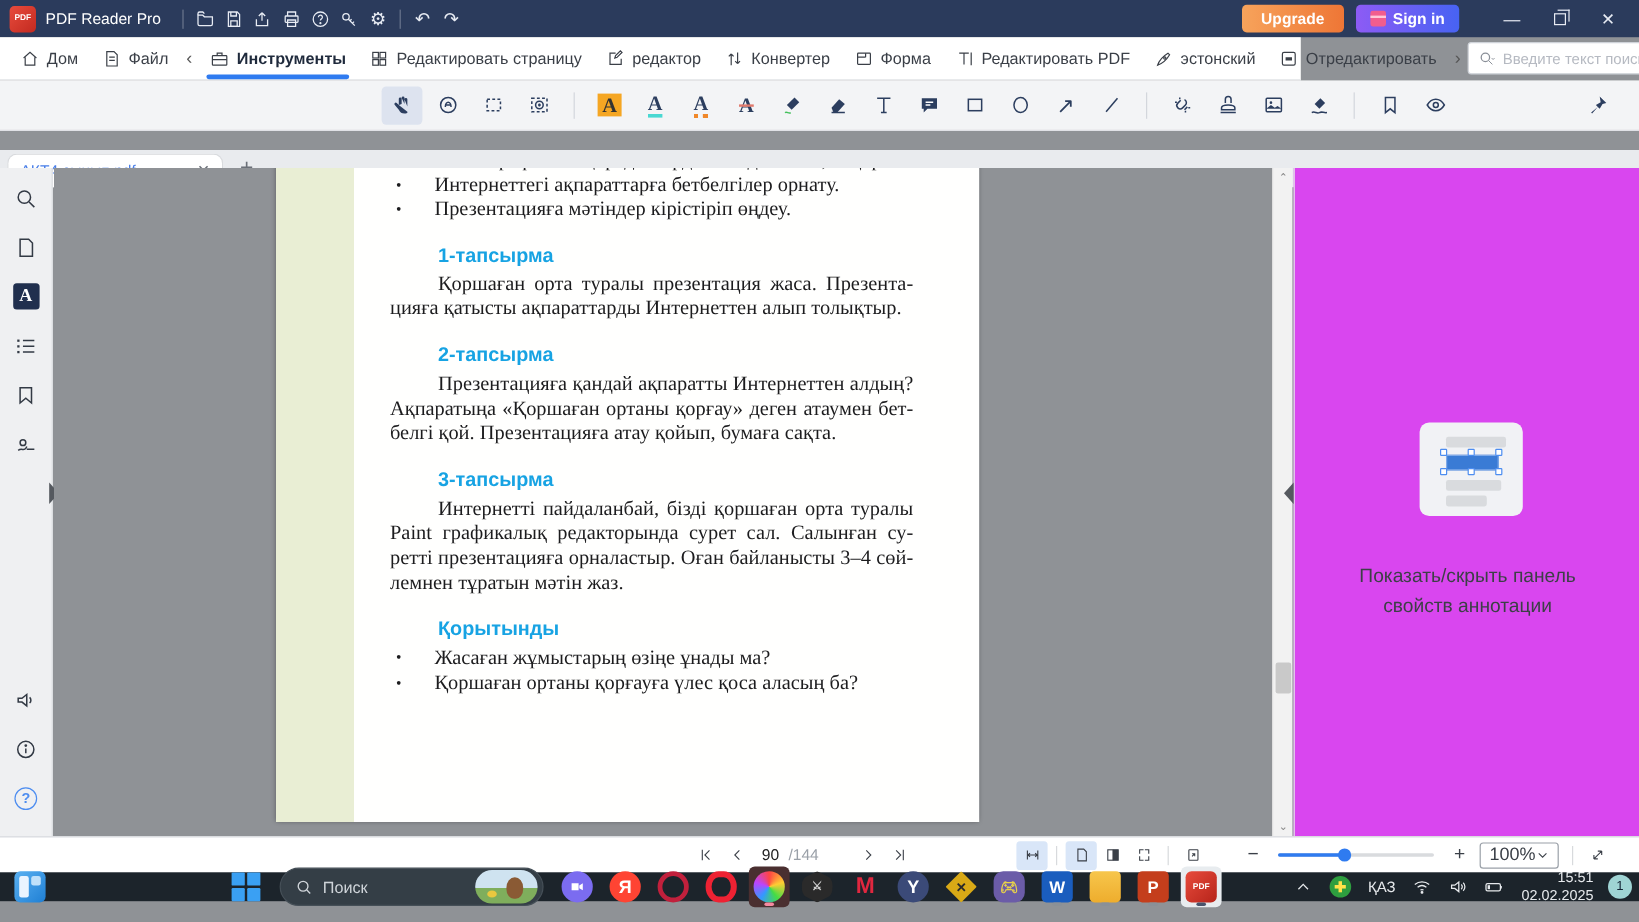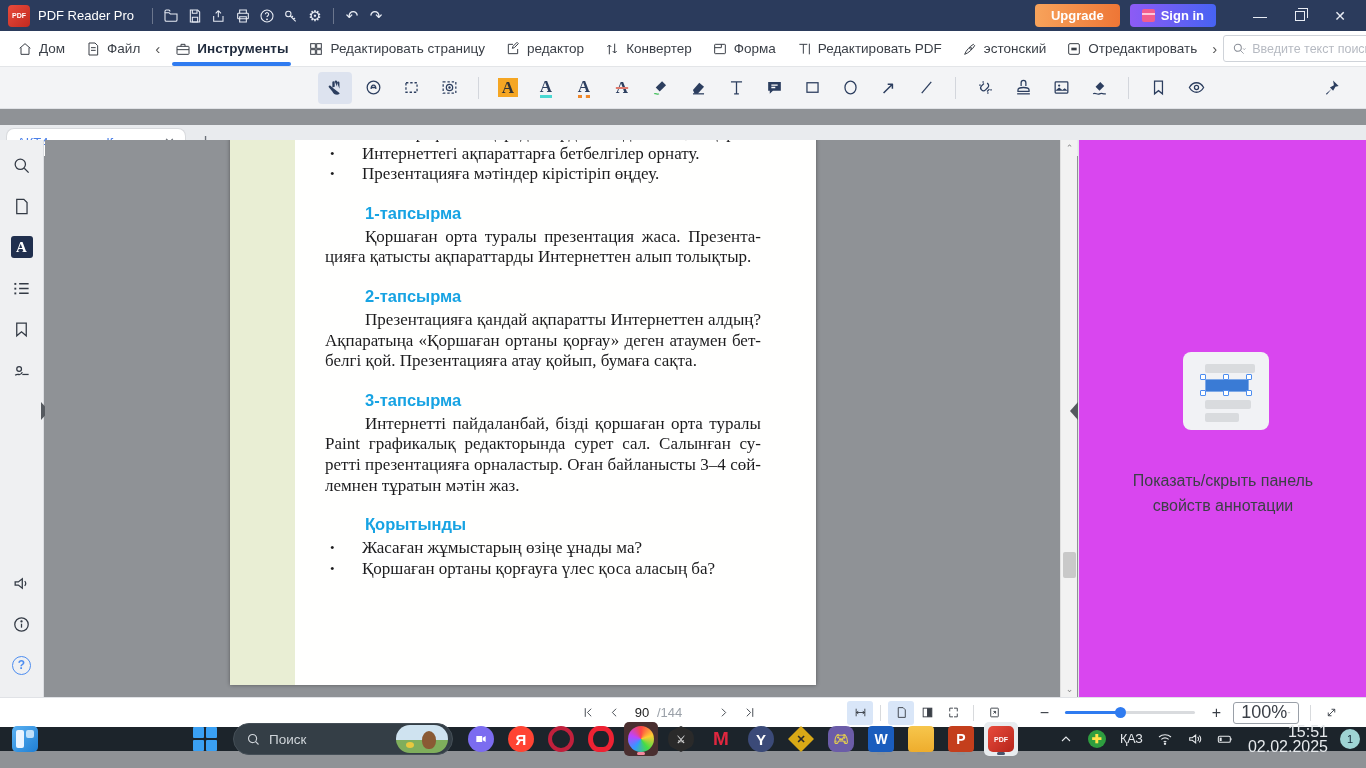--- a/index.html
+++ b/index.html
@@ -17,21 +17,21 @@
   .btn-upgrade { height:23px; padding:0 16px; border:none; border-radius:4px; background:linear-gradient(90deg,#f7a35b,#ee7636); color:#fff; font-weight:bold; font-size:13px; }
   .btn-signin { height:23px; padding:0 12px; border:none; border-radius:4px; background:linear-gradient(90deg,#8d5bf5,#4763f3); color:#fff; font-weight:bold; font-size:13px; display:flex; align-items:center; gap:6px; }
   .gift { width:13px; height:13px; background:#f25d8e; border-radius:2px; position:relative; }
   .gift:before { content:""; position:absolute; left:0; top:4px; width:13px; height:2px; background:#ffc7d8; }
   .winctl { display:flex; align-items:center; margin-left:14px; }
   .winctl .tb-btn { width:40px; height:30px; font-size:14px; }
   .restore-ic { width:10px; height:10px; border:1.3px solid #e8ecf4; position:relative; }
   .restore-ic:before { content:""; position:absolute; left:2px; top:-4px; width:9px; height:9px; border:1.3px solid #e8ecf4; border-left:none; border-bottom:none; }
 
   
-  .menubar { position:absolute; left:0; top:31px; width:1366px; height:36px; background:#fff; border-bottom:1px solid #e3e5e8; display:flex; align-items:center; padding:0 8px; gap:2px; }
+  .menubar { position:absolute; left:0; top:31px; width:1084px; height:36px; background:#fff; border-bottom:1px solid #e3e5e8; display:flex; align-items:center; padding:0 8px; gap:2px; }
   .menu-item { display:flex; align-items:center; gap:6px; height:35px; padding:0 9px; font-size:13.5px; color:#3a3f47; position:relative; white-space:nowrap; cursor:default; }
   .menu-item svg { width:16px; height:16px; stroke:#3a3f47; fill:none; stroke-width:1.5; }
   .menu-item.active { color:#1f2a3c; font-weight:bold; }
   .menu-item.active:after { content:""; position:absolute; left:6px; right:6px; bottom:0; height:4px; border-radius:2px; background:#2f7bf0; }
   .menu-chev { color:#555; padding:0 4px; font-size:15px; }
   .menu-search { margin-left:auto; width:178px; height:27px; border:1px solid #cfd3d9; border-radius:3px; display:flex; align-items:center; padding:0 8px; gap:6px; background:#fff; }
   .menu-search input { border:none; outline:none; width:120px; font-size:12.5px; color:#333; }
   .menu-search input::placeholder { color:#b6bac2; }
 
   
@@ -97,41 +97,41 @@
   .bottombar { position:absolute; left:0; top:697px; width:1366px; height:30px; background:#fff; border-top:1px solid #e0e2e6; display:flex; align-items:center; font-size:12px; color:#3a3f47; }
   .bb-btn { width:26px; height:24px; display:flex; align-items:center; justify-content:center; border-radius:3px; }
   .bb-btn svg { width:13px; height:13px; stroke:#3a3f47; fill:none; stroke-width:1.7; }
   .bb-btn.sel { background:#d9e6f8; }
   .bb-div { width:1px; height:16px; background:#d8dadd; margin:0 7px; }
   .pgnum { font-size:13px; color:#222; width:30px; text-align:center; }
   .pgtotal { font-size:13px; color:#9aa0a8; }
   .zoom-track { width:130px; height:3px; background:#d9dbde; border-radius:2px; position:relative; margin:0 8px; }
   .zoom-fill { position:absolute; left:0; top:0; height:3px; width:55px; background:#2f7bf0; border-radius:2px; }
   .zoom-thumb { position:absolute; left:50px; top:-4px; width:11px; height:11px; background:#2f7bf0; border-radius:50%; }
-  .zoom-box { width:66px; height:22px; border:1px solid #9aa0a8; border-radius:3px; display:flex; align-items:center; padding:0 7px; font-size:18px; margin:0 4px; }
+  .zoom-box { width:66px; height:22px; border:1px solid #9aa0a8; border-radius:3px; display:flex; align-items:center; padding:0 7px; font-size:15px; margin:0 4px; }
 
   
   .taskbar { position:absolute; left:0; top:727px; width:1366px; height:24px; background:#1c242b; display:flex; align-items:center; color:#e6e9ec; }
   .tk-ic { width:34px; height:34px; border-radius:5px; display:flex; align-items:center; justify-content:center; position:relative; margin:0 3px; }
   .tk-ic .rundot { position:absolute; bottom:1px; left:13px; width:8px; height:3px; border-radius:2px; background:#8a9097; }
   .circ { width:26px; height:26px; border-radius:50%; display:flex; align-items:center; justify-content:center; font-weight:bold; font-size:15px; }
   .widgets-ic { width:26px; height:26px; border-radius:5px; background:linear-gradient(135deg,#5ab1f2,#1f7fd4); position:relative; }
   .widgets-ic:before { content:""; position:absolute; left:4px; top:4px; width:8px; height:18px; background:#eaf4ff; border-radius:2px; }
   .widgets-ic:after { content:""; position:absolute; left:14px; top:4px; width:8px; height:8px; background:#bfe0fa; border-radius:2px; }
   .start-ic { width:24px; height:24px; display:grid; grid-template-columns:11px 11px; grid-gap:2px; }
   .start-ic i { background:#3aa0f3; display:block; height:11px; border-radius:1px; }
   .tk-search { width:220px; height:32px; border-radius:16px; background:#343e46; border:1px solid #454f57; display:flex; align-items:center; padding:0 4px 0 12px; gap:8px; margin:0 8px; overflow:hidden; }
   .tk-search .ph { font-size:13.5px; color:#cfd4d9; flex:1; }
   .groundhog { width:52px; height:28px; border-radius:14px; background:linear-gradient(180deg,#cfe3f0 0 55%, #7fae5c 55% 100%); position:relative; }
   .groundhog:before { content:""; position:absolute; right:12px; bottom:4px; width:14px; height:18px; background:#8a5a34; border-radius:50% 50% 45% 45%; }
   .groundhog:after { content:""; position:absolute; left:10px; bottom:5px; width:8px; height:6px; background:#e8c83f; border-radius:50%; }
   .tray { margin-left:auto; display:flex; align-items:center; gap:4px; padding-right:6px; }
   .tray-item { display:flex; align-items:center; justify-content:center; height:34px; padding:0 5px; font-size:12.5px; }
   .tray svg { width:16px; height:16px; stroke:#e6e9ec; fill:none; stroke-width:1.6; }
-  .clock { text-align:right; font-size:16px; line-height:15px; padding:0 6px; }
+  .clock { text-align:right; font-size:12px; line-height:15px; padding:0 6px; }
   .notif { width:20px; height:20px; border-radius:50%; background:#9fd4d4; color:#123; font-size:11px; display:flex; align-items:center; justify-content:center; margin-left:2px; }
 </style>
 </head>
 <body>
 
 <div class="titlebar">
   <div class="app-logo">PDF</div>
   <span class="app-title">PDF Reader Pro</span>
   <div class="tb-divider"></div>
   <div class="tb-btn">

